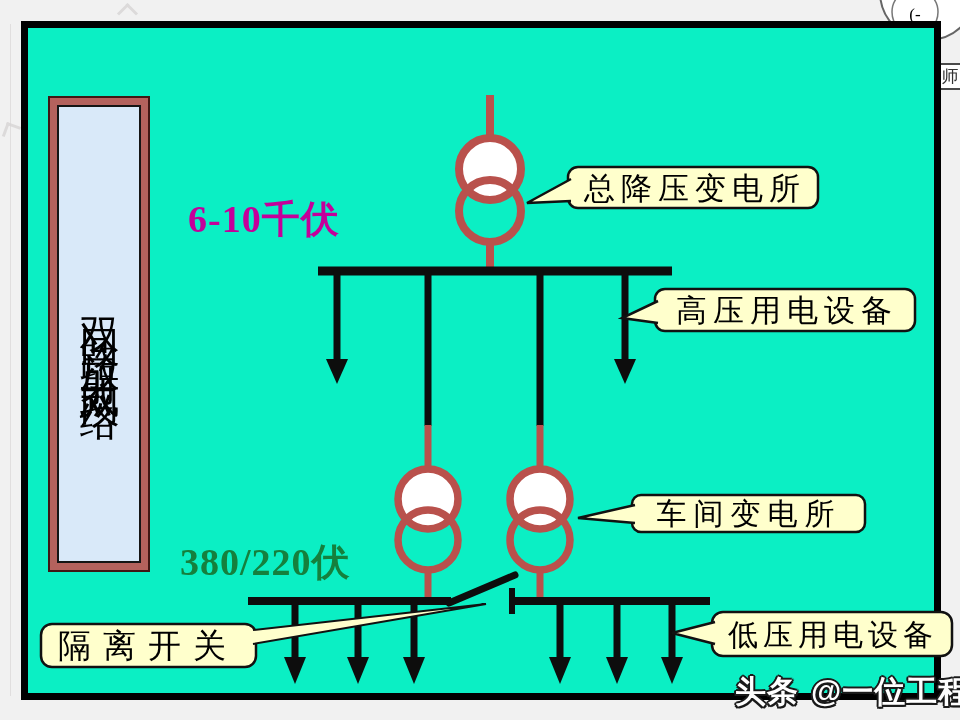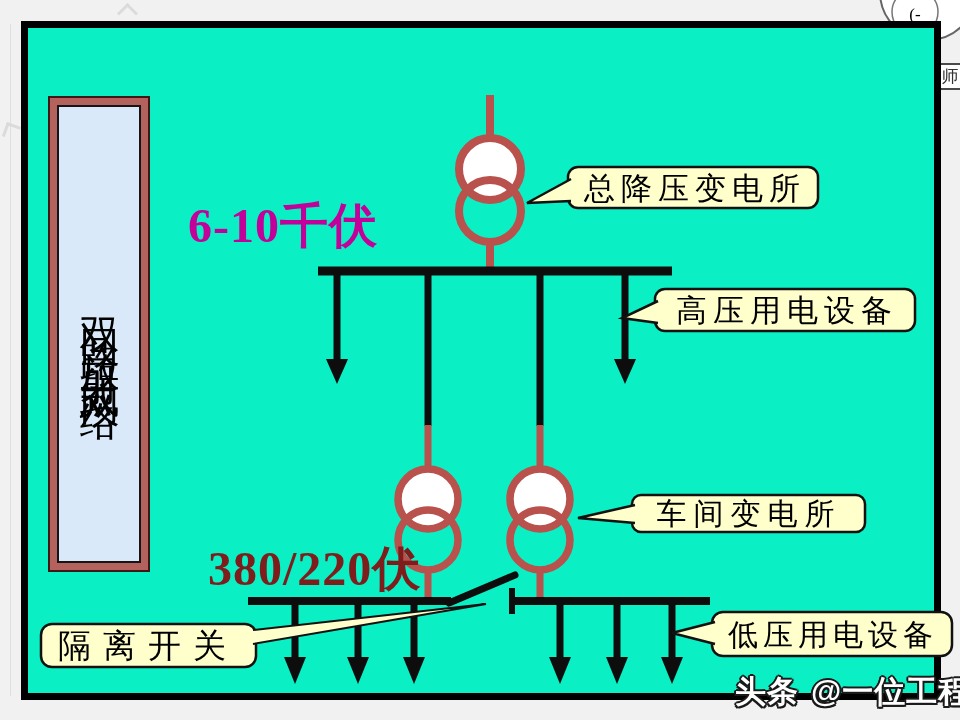--- a/index.html
+++ b/index.html
@@ -18,23 +18,23 @@
          background:#0BEFC4;border:7px solid #000;z-index:1;}
   .overlay{position:absolute;left:0;top:0;width:960px;height:720px;z-index:2;}
   
   .title-box{position:absolute;left:48px;top:96px;width:102px;height:476px;box-sizing:border-box;
              background:#B4625D;border:2px solid #401714;padding:7px;z-index:3;}
   .title-inner{width:100%;height:100%;box-sizing:border-box;background:#D9E9F9;
                border:2px solid #151515;display:flex;align-items:center;justify-content:center;}
   .title-text{writing-mode:vertical-rl;text-orientation:upright;font-size:40px;line-height:1;
               letter-spacing:12px;color:#000;}
   
-  .volt{position:absolute;font-weight:bold;font-size:48px;letter-spacing:1px;z-index:3;}
+  .volt{position:absolute;font-weight:bold;font-size:38px;letter-spacing:1px;z-index:3;}
   .hv-volt{left:188px;top:194px;color:#C4009A;}
-  .lv-volt{left:180px;top:537px;color:#7f1d1d;margin-left:28px;}
+  .lv-volt{left:180px;top:537px;color:#15803d;}
   
   .watermark{position:absolute;left:735px;top:671px;z-index:5;white-space:nowrap;
              font-family:"Liberation Sans",sans-serif;color:#fff;font-size:31px;letter-spacing:1px;
              text-shadow:2px 0 0 #1a1a1a,-2px 0 0 #1a1a1a,0 2px 0 #1a1a1a,0 -2px 0 #1a1a1a,
                          1.5px 1.5px 0 #1a1a1a,-1.5px -1.5px 0 #1a1a1a,
                          1.5px -1.5px 0 #1a1a1a,-1.5px 1.5px 0 #1a1a1a;}
   .watermark .brand{font-weight:900;margin-right:12px;}
   .watermark .handle{font-weight:700;}
   
   .artifact{position:absolute;width:12px;height:12px;border-left:3px solid #d7d5d5;

